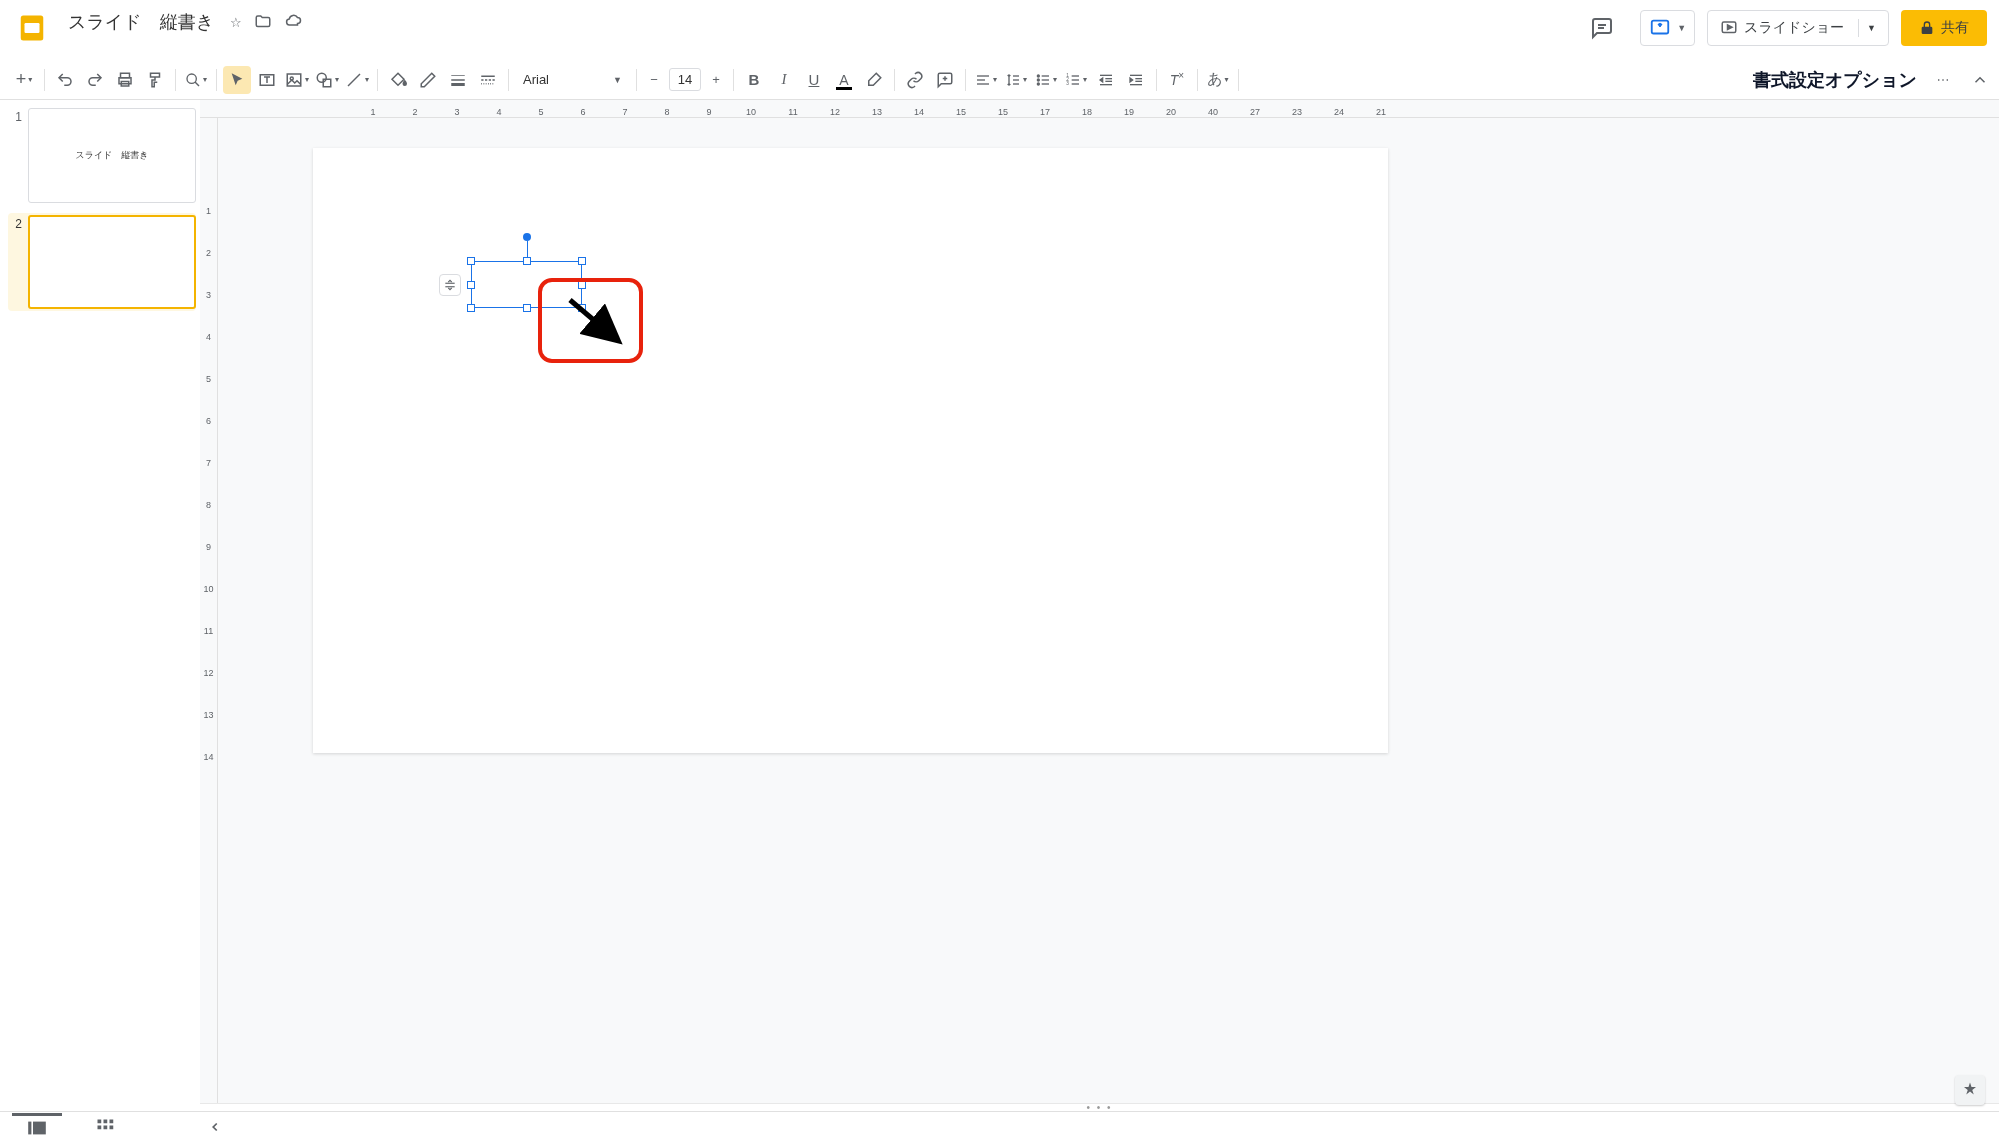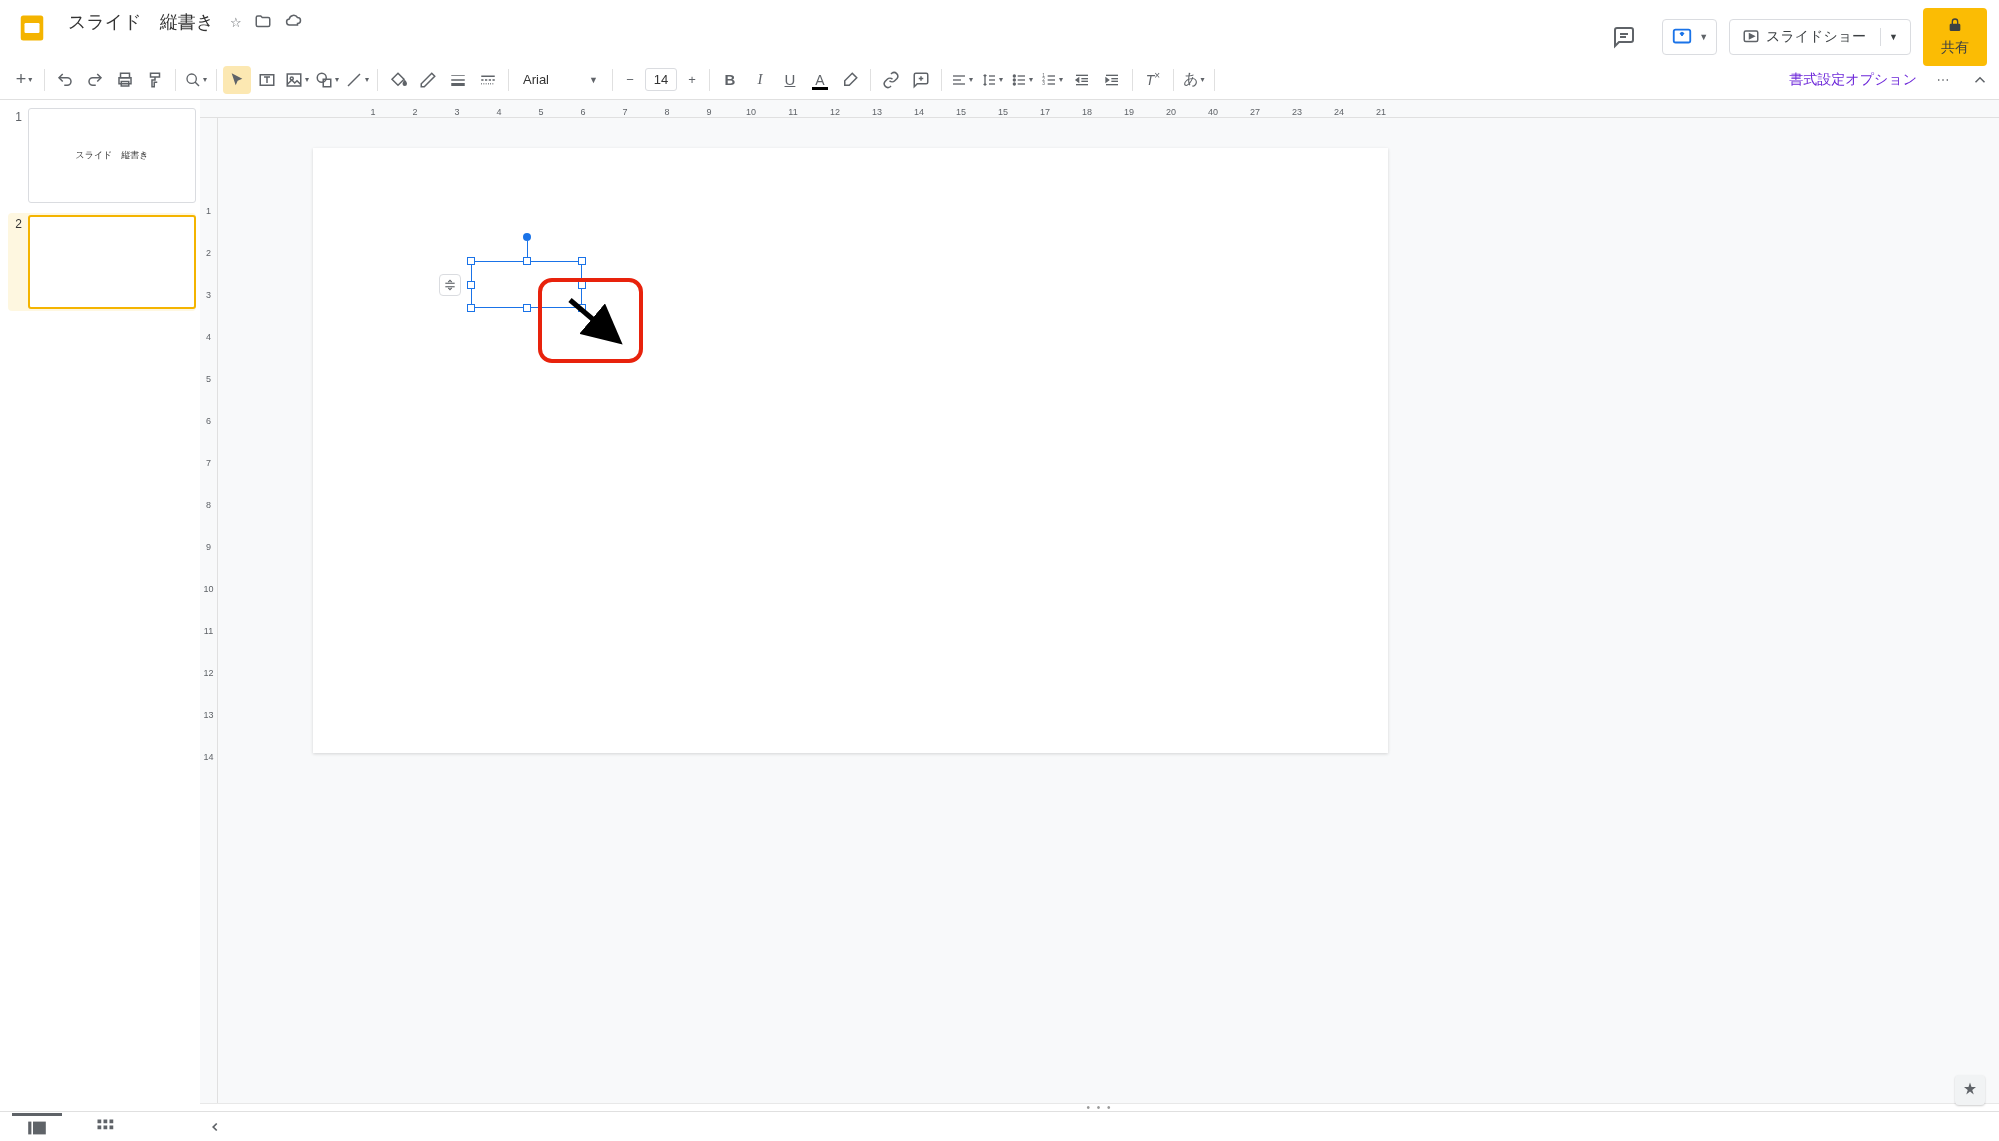--- a/index.html
+++ b/index.html
@@ -14,33 +14,33 @@
   .doc-title { font-size: 18px; color: #333; padding: 2px 4px; }
   .title-icon { color: #5f6368; cursor: pointer; }
   .menu-row { display: flex; gap: 2px; margin-top: 4px; align-items: center; }
   .menu-item { padding: 4px 8px; font-size: 13px; color: #202124; cursor: pointer; border-radius: 3px; }
   .last-edit { color: #5f6368; text-decoration: underline; margin-left: 12px; font-size: 13px; }
   .header-right { display: flex; align-items: center; gap: 12px; }
   .hdr-btn { display: flex; align-items: center; gap: 6px; padding: 8px 14px; border-radius: 4px; cursor: pointer; font-size: 14px; }
   .comment-btn { color: #5f6368; }
   .present-mode-btn { border: 1px solid #dadce0; color: #1a73e8; padding: 6px 8px; }
   .slideshow-btn { border: 1px solid #dadce0; color: #3c4043; padding: 8px 12px; }
-  .share-btn { background: #fbbc04; color: #3c4043; font-weight: 500; padding: 9px 18px; flex-direction: column; }
+  .share-btn { background: #fbbc04; color: #3c4043; font-weight: 500; padding: 9px 18px; }
   
   
   .toolbar { display: flex; align-items: center; padding: 4px 10px; border-bottom: 1px solid #e0e0e0; height: 40px; gap: 2px; }
   .tb-btn { display: flex; align-items: center; justify-content: center; min-width: 28px; height: 28px; border-radius: 4px; cursor: pointer; color: #5f6368; position: relative; }
   .tb-btn.active { background: #fce8b2; }
   .tb-sep { width: 1px; height: 22px; background: #e0e0e0; margin: 0 4px; }
   .tb-dd::after { content: "▾"; font-size: 8px; margin-left: 2px; color: #5f6368; }
-  .font-select { display: flex; align-items: center; gap: 40px; padding: 0 8px; border: none; cursor: pointer; }
+  .font-select { display: flex; align-items: center; gap: 64px; padding: 0 8px; border: none; cursor: pointer; }
   .font-size { display: flex; align-items: center; gap: 4px; }
   .font-size-val { width: 32px; text-align: center; border: 1px solid #dadce0; border-radius: 3px; padding: 3px 0; font-size: 13px; }
   .font-size-btn { width: 22px; height: 22px; display:flex; align-items:center; justify-content:center; cursor:pointer; color:#5f6368; }
-  .format-opts { margin-left: auto; color: #6d28d9; font-size: 14px; cursor: pointer; padding: 6px 10px; }
+  .format-opts { margin-left: auto; color: #0f172a; font-size: 18px; cursor: pointer; padding: 6px 10px; font-weight: bold; }
   .collapse-btn { color: #5f6368; cursor: pointer; margin-left: 12px; }
   .text-color-btn { position:relative; }
   .text-color-btn::after { content:""; position:absolute; bottom:4px; left:6px; right:6px; height:3px; background:#000; }
 
   
   .main { display: flex; height: calc(100% - 60px - 40px - 30px); }
   
   
   .slide-panel { width: 200px; padding: 8px 4px 8px 8px; overflow-y: auto; }
   .slide-item { display: flex; gap: 6px; margin-bottom: 10px; }

